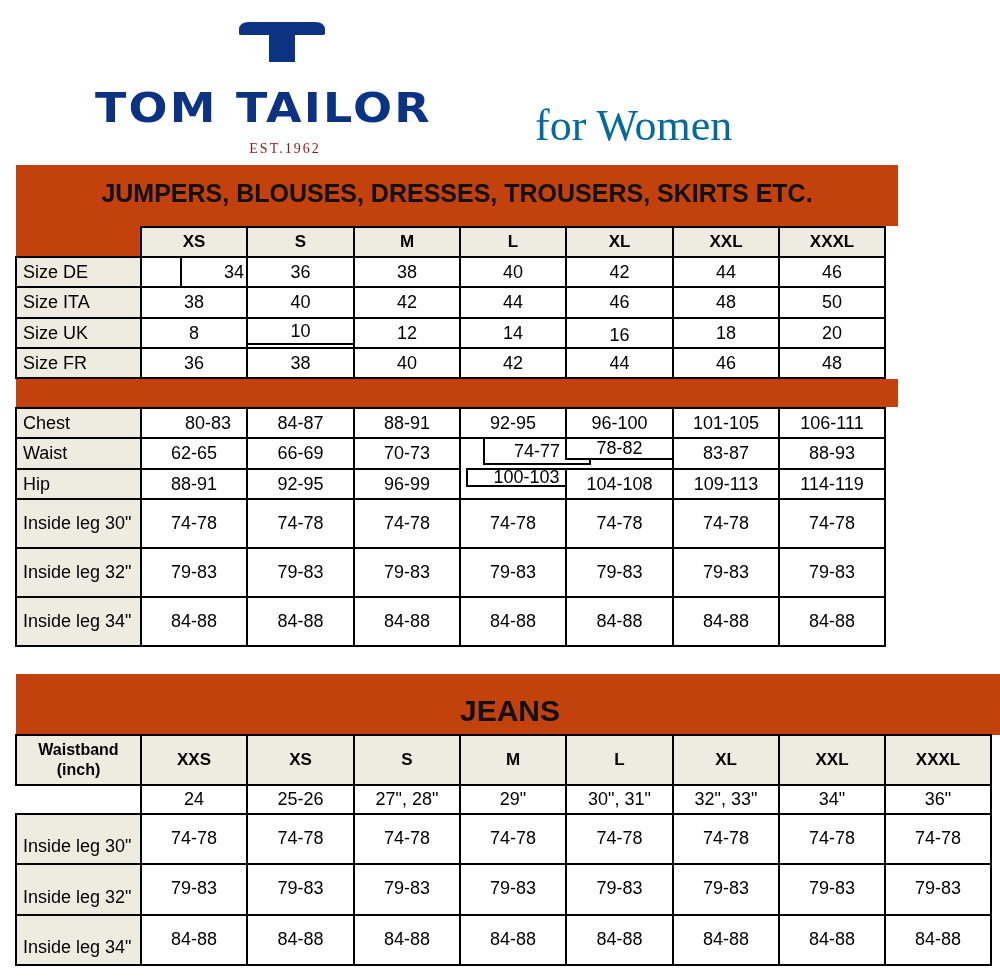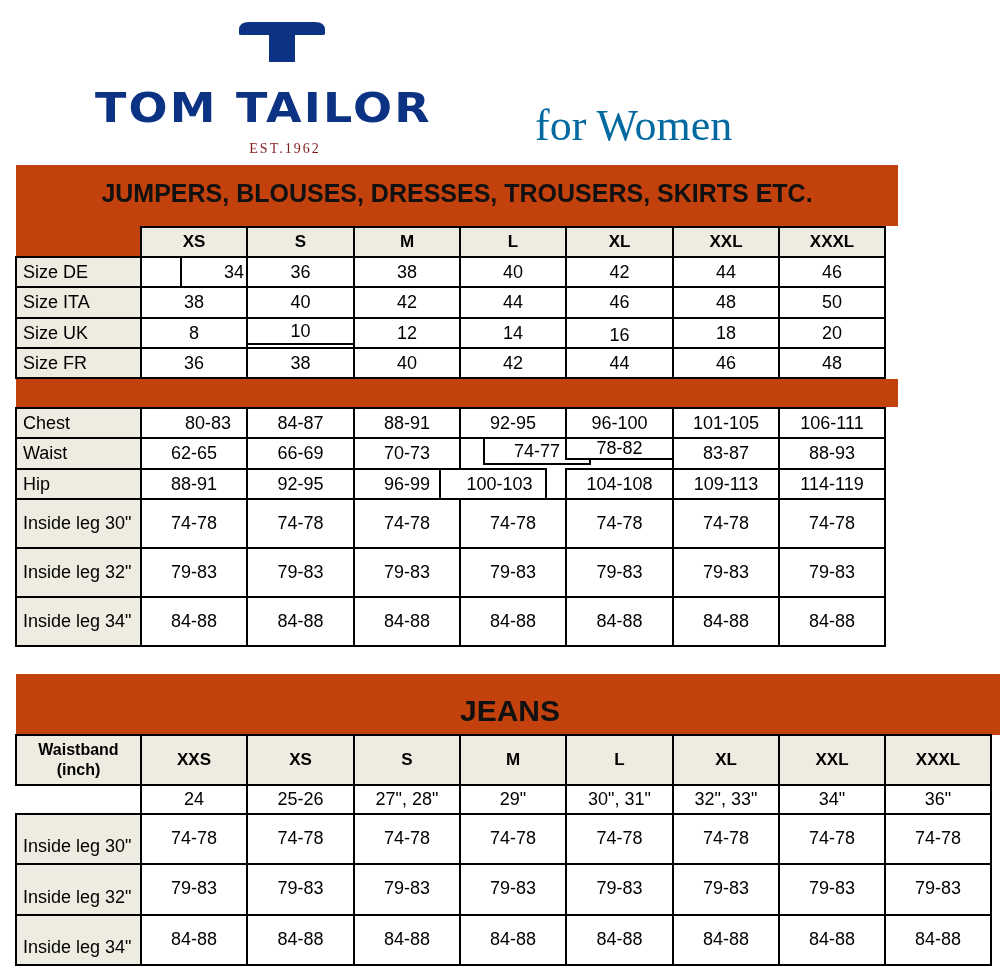--- a/index.html
+++ b/index.html
@@ -104,21 +104,21 @@
     <div class="cell" style="left:246px;top:437px;width:109px;height:33px;">66-69</div>
     <div class="cell" style="left:353px;top:437px;width:108px;height:33px;">70-73</div>
     <div class="cell" style="left:459px;top:437px;width:108px;height:28px;margin-left:24px;">74-77</div>
     <div class="cell" style="left:565px;top:437px;width:109px;height:23px;">78-82</div>
     <div class="cell" style="left:672px;top:437px;width:108px;height:33px;">83-87</div>
     <div class="cell" style="left:778px;top:437px;width:108px;height:33px;">88-93</div>
     <div class="cell lbl" style="left:15px;top:468px;width:127px;height:32px;">Hip</div>
     <div class="cell" style="left:140px;top:468px;width:108px;height:32px;">88-91</div>
     <div class="cell" style="left:246px;top:468px;width:109px;height:32px;">92-95</div>
     <div class="cell" style="left:353px;top:468px;width:108px;height:32px;">96-99</div>
-    <div class="cell" style="left:439px;top:468px;width:108px;height:32px;padding-left:13px;">100-103</div>
+    <div class="cell" style="left:466px;top:468px;width:108px;height:19px;padding-left:13px;">100-103</div>
     <div class="cell" style="left:565px;top:468px;width:109px;height:32px;">104-108</div>
     <div class="cell" style="left:672px;top:468px;width:108px;height:32px;">109-113</div>
     <div class="cell" style="left:778px;top:468px;width:108px;height:32px;">114-119</div>
     <div class="cell lbl" style="left:15px;top:498px;width:127px;height:51px;">Inside leg 30"</div>
     <div class="cell" style="left:140px;top:498px;width:108px;height:51px;">74-78</div>
     <div class="cell" style="left:246px;top:498px;width:109px;height:51px;">74-78</div>
     <div class="cell" style="left:353px;top:498px;width:108px;height:51px;">74-78</div>
     <div class="cell" style="left:459px;top:498px;width:108px;height:51px;">74-78</div>
     <div class="cell" style="left:565px;top:498px;width:109px;height:51px;">74-78</div>
     <div class="cell" style="left:672px;top:498px;width:108px;height:51px;">74-78</div>

